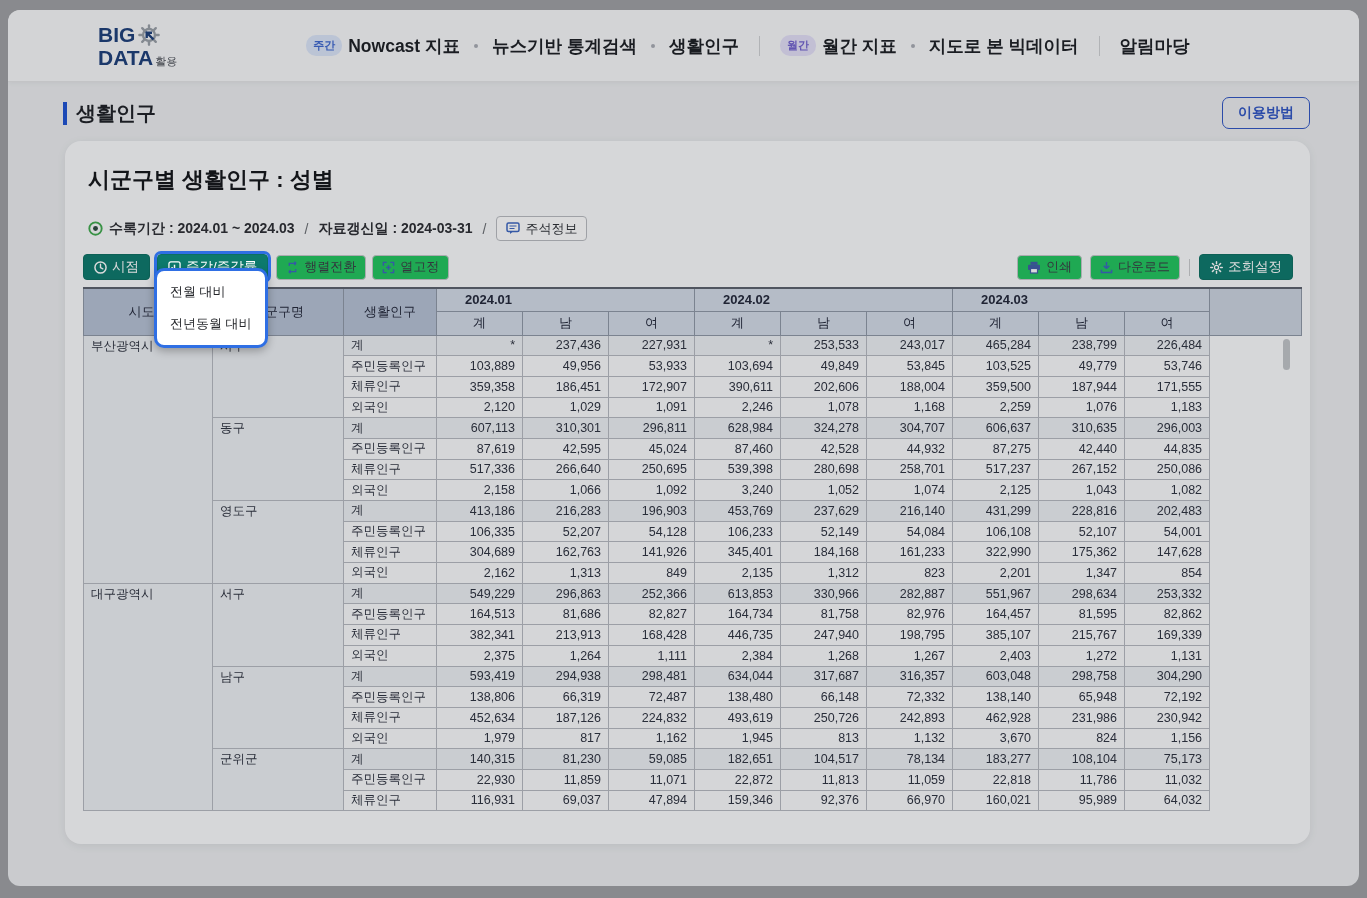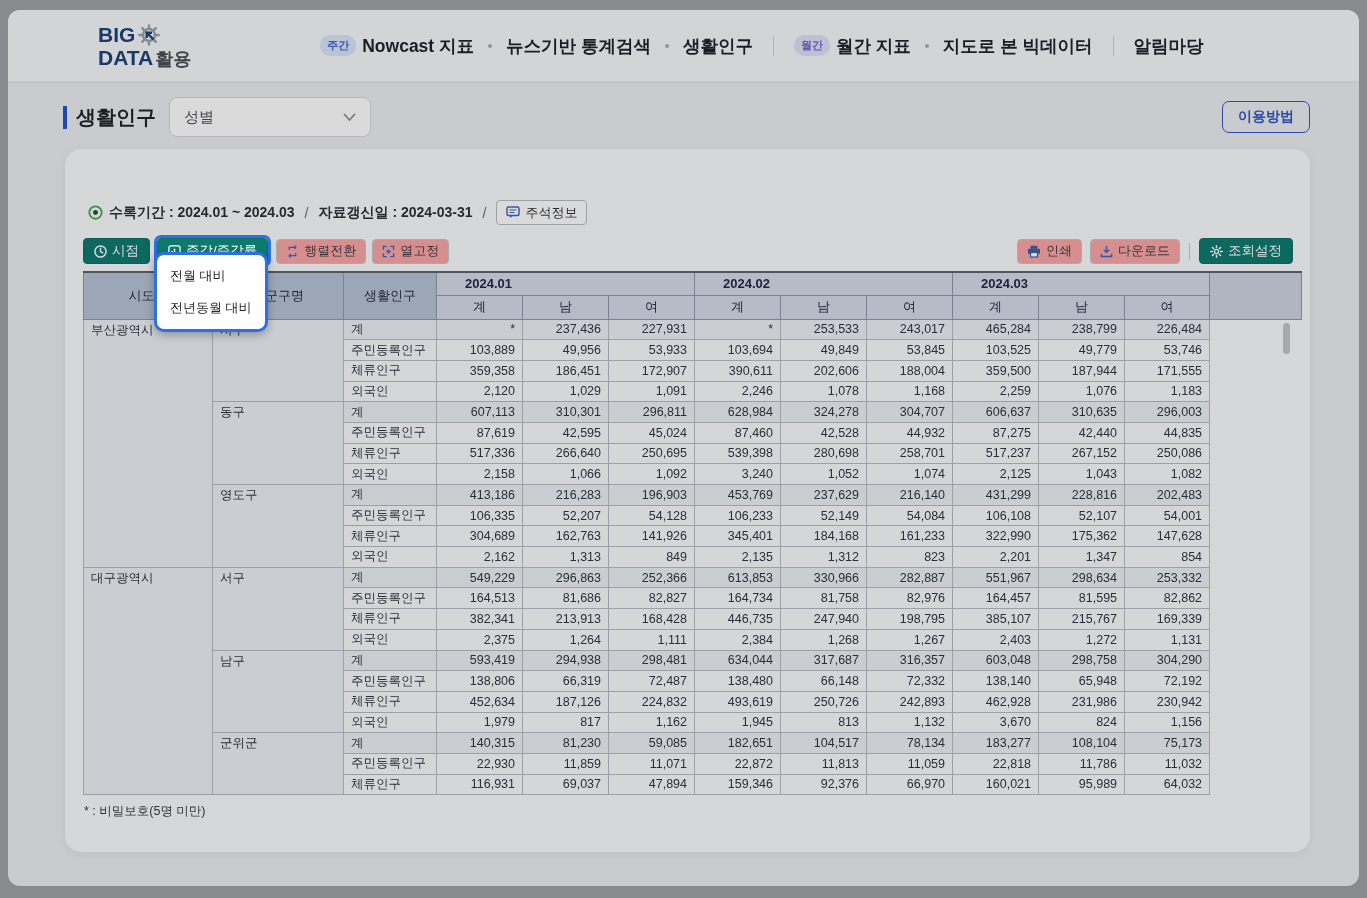--- a/index.html
+++ b/index.html
@@ -10,52 +10,52 @@
   .page { width:100%; height:100%; background:#eceef0; border-radius:12px; overflow:hidden; position:relative; }
 
   
   .dim-overlay { position:fixed; inset:0; background:rgba(18,20,24,0.155); z-index:90; pointer-events:none; }
 
   
   .navbar { height:72px; background:#f7f8fa; display:flex; align-items:center; border-bottom:1px solid #e4e5e7; box-shadow:0 1px 5px rgba(0,0,0,.05); }
   .logo { margin-left:90px; line-height:1; cursor:pointer; position:relative; }
   .logo .l1 { font-size:21px; font-weight:bold; color:#1d3f7a; letter-spacing:0; display:flex; align-items:center; gap:3px; }
   .logo .l2 { font-size:21px; font-weight:bold; color:#1d3f7a; margin-top:1px; }
-  .logo .suffix { font-size:18px; font-weight:bold; color:#4a4e55; margin-left:2px; }
+  .logo .suffix { font-size:11px; font-weight:normal; color:#4a4e55; margin-left:2px; }
   .gear-logo { width:22px; height:22px; }
   .nav { display:flex; align-items:center; margin-left:115px; gap:0; }
   .nav-item { display:flex; align-items:center; font-size:17.5px; font-weight:bold; color:#1c1f24; padding:0 14px; cursor:pointer; white-space:nowrap; }
   .nav-badge { font-size:11px; font-weight:bold; border-radius:10px; padding:3px 7px; margin-right:6px; }
   .badge-week { background:#dbe5f8; color:#3e68cf; }
   .badge-month { background:#e3dff7; color:#7263cf; }
   .nav-dot { width:4px; height:4px; border-radius:50%; background:#a9adb4; }
   .nav-vline { width:1px; height:20px; background:#cfd1d4; margin:0 6px; }
 
   
   .page-head { display:flex; align-items:center; margin:15px 49px 0 55px; }
   .title-bar { width:4px; height:23px; background:#1e53d4; margin-right:9px; }
   .page-title { font-size:20px; font-weight:bold; color:#1e2126; }
   .select-box { margin-left:13px; width:202px; height:40px; background:#ffffff; border:1px solid #d4d6d9; border-radius:8px; display:flex; align-items:center; justify-content:space-between; padding:0 14px; cursor:pointer; }
   .select-box .val { font-size:15px; color:#4b4e54; }
   .usage-btn { margin-left:auto; height:32px; padding:0 15px; border:1.5px solid #3056c4; border-radius:7px; background:transparent; color:#3056c4; font-size:14px; font-weight:bold; cursor:pointer; }
 
   
   .card { margin:12px 49px 0 57px; height:703px; background:#fbfcfd; border-radius:16px; box-shadow:0 2px 10px rgba(0,0,0,.07); padding:24px 17px 18px 18px; position:relative; }
   .card-title { font-size:22px; font-weight:bold; color:#14161a; margin-left:5px; }
-  .meta-row { display:flex; align-items:center; margin:27px 0 0 5px; font-size:14px; color:#2c2e33; }
+  .meta-row { display:flex; align-items:center; margin:21px 0 0 5px; font-size:14px; color:#2c2e33; }
   .meta-strong { font-weight:bold; }
   .meta-sep { color:#6a6d72; margin:0 10px; font-weight:normal; }
   .note-btn { display:flex; align-items:center; gap:5px; height:25px; padding:0 9px; background:#fff; border:1px solid #b9bcc0; border-radius:4px; font-size:13px; color:#2e3136; cursor:pointer; }
   .target-icon { width:15px; height:15px; margin-right:6px; }
 
   
   .toolbar { display:flex; align-items:center; margin-top:13px; }
   .btn { display:flex; align-items:center; gap:5px; border-radius:4px; cursor:pointer; white-space:nowrap; }
   .btn-teal { background:#0d7a6c; color:#fff; border:1px solid #0c6f62; font-size:13.5px; height:26px; padding:0 10px; }
-  .btn-white { background:#fca5a5; color:#393d44; border:1px solid #c6c8cb; font-size:13px; height:25px; padding:0 9px; }
+  .btn-white { background:#22c55e; color:#393d44; border:1px solid #c6c8cb; font-size:13px; height:25px; padding:0 9px; }
   .gap6 { margin-left:6px; } .gap8 { margin-left:8px; }
   .spot-wrap { position:relative; z-index:100; margin-left:7px; }
   .btn-change { outline:3px solid #2f6fe4; }
   .dropdown { position:absolute; top:14px; left:-3px; min-width:100px; background:#ffffff; border:3px solid #2f6fe4; border-radius:10px; padding:5px 0; box-shadow:0 3px 8px rgba(0,0,0,.28); }
   .dropdown .dd-item { font-size:13px; color:#25272b; padding:7px 13px; cursor:pointer; white-space:nowrap; }
   .toolbar-right { margin-left:auto; display:flex; align-items:center; }
   .tb-vline { width:1px; height:17px; background:#c9cbce; margin:0 9px; }
 
   
   .table-wrap { position:relative; margin-top:7px; }
@@ -131,30 +131,25 @@
       <span class="nav-vline"></span>
       <div class="nav-item">
         <span>알림마당</span>
       </div>
     </div>
   </div>
 
   <div class="page-head">
     <span class="title-bar"></span>
     <span class="page-title">생활인구</span>
-    <div class="select-box">
-      <span class="val">성별</span>
-      <svg class="icon" width="13" height="9" viewBox="0 0 13 9">
-            <path d="M1.5 1.5 L6.5 7 L11.5 1.5" fill="none" stroke="#8b8f95" stroke-width="1.8" stroke-linecap="round"></path>
-          </svg>
-    </div>
     <button class="usage-btn">이용방법</button>
   </div>
 
   <div class="card">
+    <div class="card-title">시군구별 생활인구 : 성별</div>
 
     <div class="meta-row">
       <svg class="target-icon icon" viewBox="0 0 16 16">
         <circle cx="8" cy="8" r="6.6" fill="none" stroke="#3faa4e" stroke-width="2"></circle>
         <circle cx="8" cy="8" r="2.6" fill="#2c4a3e"></circle>
       </svg>
       <span class="meta-strong">수록기간 : 2024.01 ~ 2024.03</span>
       <span class="meta-sep">/</span>
       <span class="meta-strong">자료갱신일 : 2024-03-31</span>
       <span class="meta-sep">/</span>
@@ -568,19 +563,18 @@
                 <td class="c-num">66,970</td>
                 <td class="c-num">160,021</td>
                 <td class="c-num">95,989</td>
                 <td class="c-num">64,032</td>
               </tr>
             </tbody>
       </table>
       <div class="scroll-thumb"></div>
     </div>
 
-    <div class="footnote">* : 비밀보호(5명 미만)</div>
   </div>
 
 </div>
 </div>
 
 <div class="dim-overlay"></div>
 
 </body></html>

